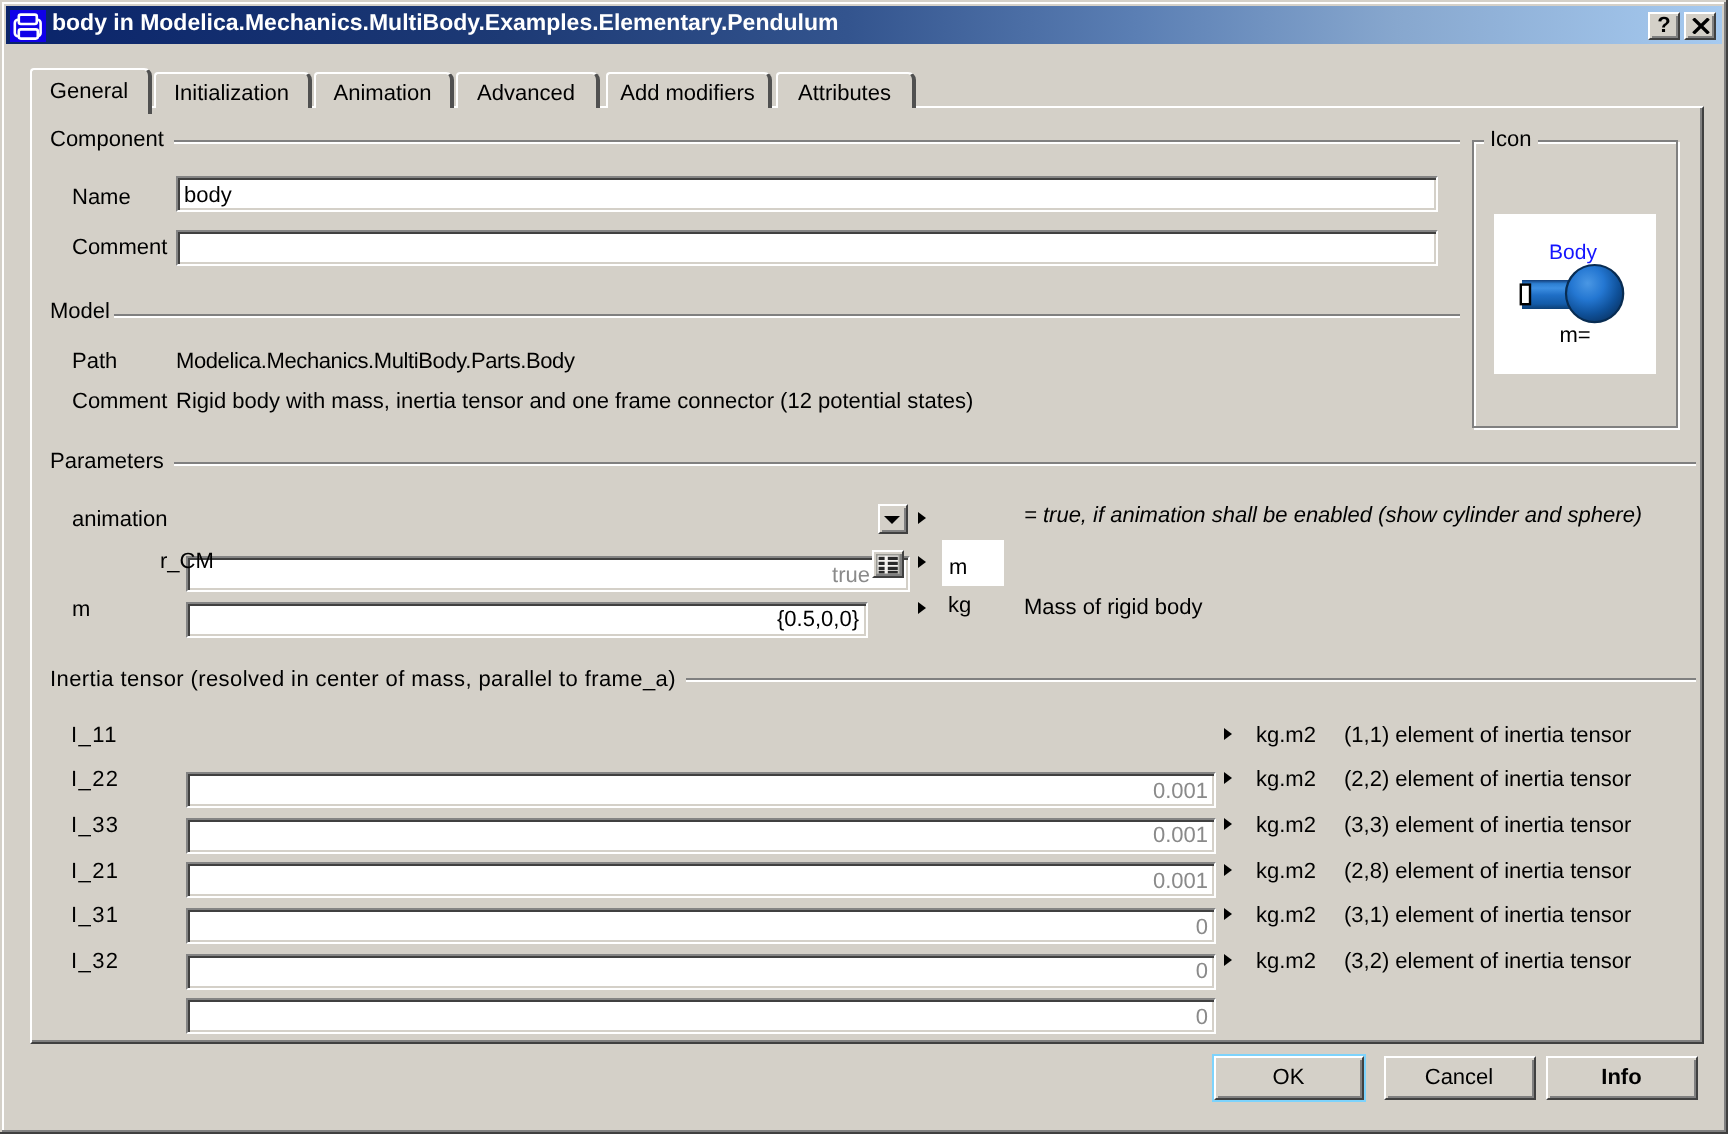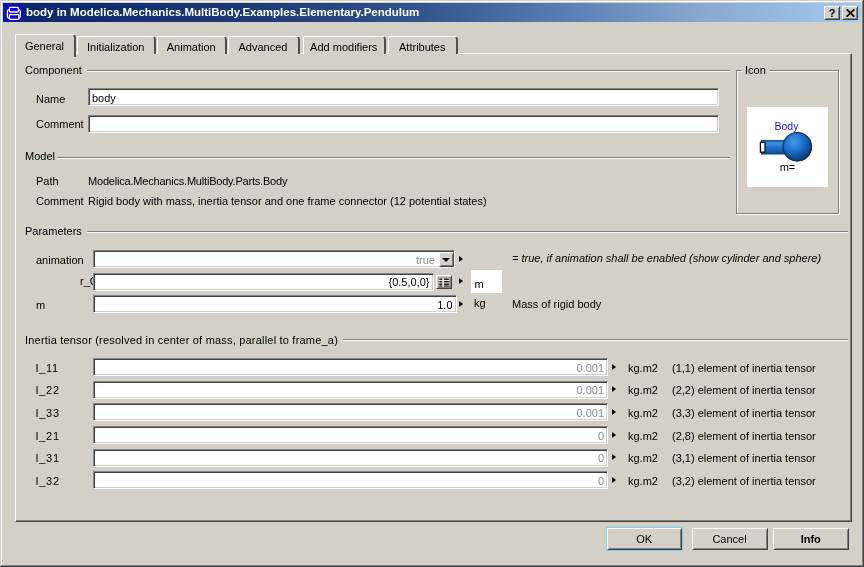--- a/index.html
+++ b/index.html
@@ -21,21 +21,21 @@
 
 #panel{left:14.5px;top:53px;width:837.5px;height:469px;border:1px solid;border-color:#fff #404040 #404040 #fff;box-shadow:inset -1px -1px 0 #808080;box-sizing:border-box;}
 .tab{background:#d4d0c8;border-top:1px solid #fff;border-left:1px solid #fff;border-right:2px solid #505050;border-radius:2px 4px 0 0;box-sizing:border-box;text-align:center;}
 .tab.u{top:35.5px;height:18px;line-height:18px;padding-top:1.5px;}
 .tab.s{top:33.5px;height:23px;line-height:19px;padding-top:2px;text-align:center;}
 
 .gline{height:2px;background:#fff;border-top:1px solid #808080;box-sizing:border-box;}
 .glabel{font-size:11px;}
 
 .field{background:#fff;border:1px solid;border-color:#848484 #fff #fff #848484;box-shadow:inset 1px 1px 0 #404040,inset -1px -1px 0 #d4d0c8;box-sizing:border-box;line-height:14px;padding-top:1.5px;}
-.field.r{text-align:right;padding-right:3px;}
+.field.r{text-align:right;padding-right:3px;margin-top:28px;}
 .gray{color:#8a8a8a;}
 .lbl{white-space:nowrap;}
 
 .arr{width:0;height:0;border-left:4px solid #000;border-top:3.5px solid transparent;border-bottom:3.5px solid transparent;}
 
 .btn{background:#d4d0c8;border:1px solid;border-color:#fff #404040 #404040 #fff;box-shadow:inset 1px 1px 0 #d4d0c8,inset -1px -1px 0 #808080;box-sizing:border-box;text-align:center;}
 
 .etched{border:1px solid #808080;box-shadow:1px 1px 0 #fff,inset 1px 1px 0 #fff;}
 </style>
 </head>
@@ -139,21 +139,20 @@
       <rect x="5.9" y="3.9" width="5" height="1.6" fill="#2a2a2a"></rect>
       <rect x="5.9" y="6.4" width="5" height="1.6" fill="#2a2a2a"></rect>
       <rect x="5.9" y="8.4" width="5" height="1.3" fill="#2a2a2a"></rect>
     </svg>
   </div>
   <div class="abs arr" style="left:459px;top:278px;"></div>
   <div class="abs" style="left:470.5px;top:270px;width:31.5px;height:23px;background:#fff;"></div>
   <div class="abs lbl" style="left:474.5px;top:277.5px;">m</div>
 
   <div class="abs lbl" style="left:36px;top:298.5px;">m</div>
-  <div class="abs field r" style="left:92.5px;top:295px;width:364px;height:18px;">1.0</div>
   <div class="abs arr" style="left:458.5px;top:300.5px;"></div>
   <div class="abs lbl" style="left:474px;top:297px;">kg</div>
   <div class="abs lbl" style="left:512px;top:298px;">Mass of rigid body</div>
 
   <div class="abs glabel" style="left:25px;top:334px;letter-spacing:0.2px;">Inertia tensor (resolved in center of mass, parallel to frame_a)</div>
   <div class="abs gline" style="left:343px;top:339px;width:505px;"></div>
 
   <div class="abs lbl" style="left:35.5px;top:361.5px;letter-spacing:0.7px;">I_11</div>
   <div class="abs field r gray" style="left:92.5px;top:358px;width:515.5px;height:18px;">0.001</div>
   <div class="abs arr" style="left:611.5px;top:363.5px;"></div>

